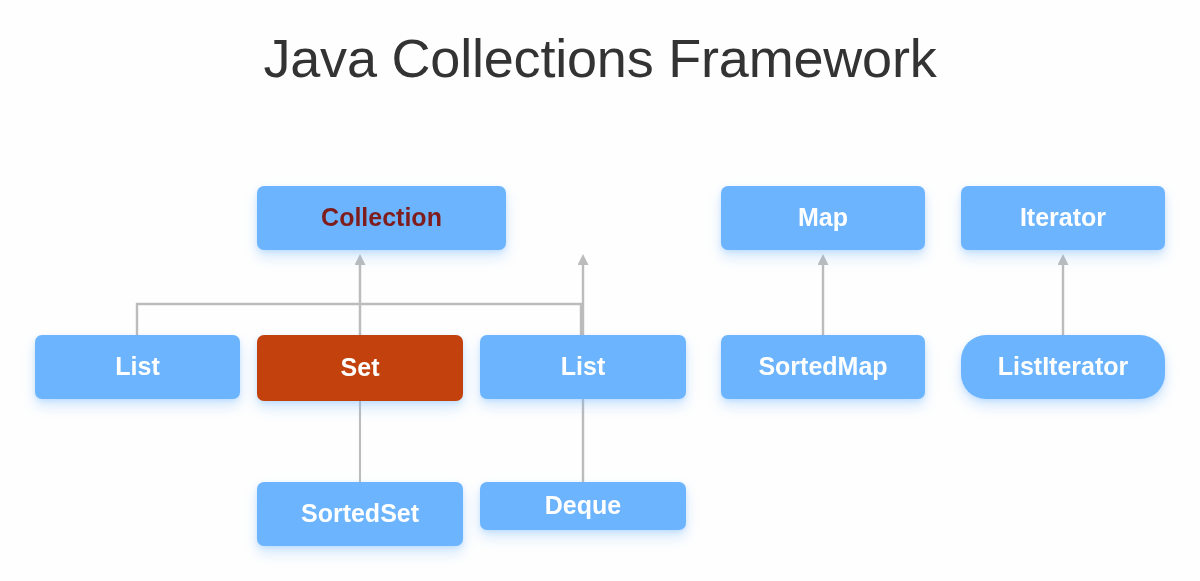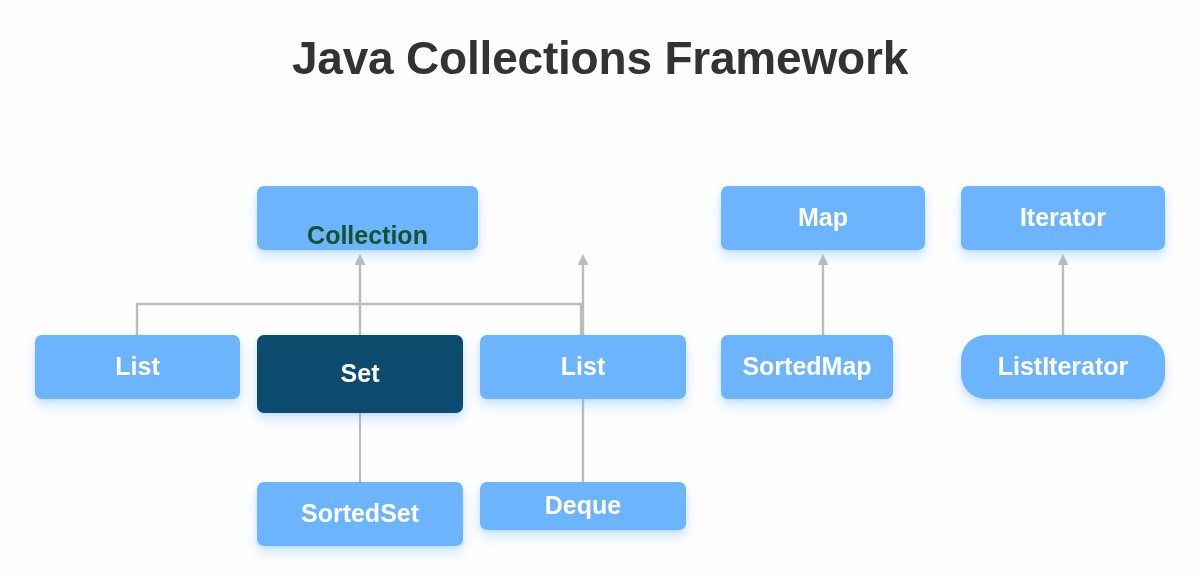--- a/index.html
+++ b/index.html
@@ -19,22 +19,22 @@
     overflow: hidden;
   }
 
   
   .diagram-title {
     position: absolute;
     left: 0;
     top: 30px;
     width: 1200px;
     text-align: center;
-    font-size: 46px;
-    font-weight: bold;
+    font-size: 54px;
+    font-weight: normal;
     color: #333333;
     letter-spacing: -0.2px;
     line-height: 56px;
     white-space: nowrap;
   }
 
   
   .node {
     position: absolute;
     box-sizing: border-box;
@@ -94,42 +94,42 @@
     <path d="M 360 483 L 360 264" stroke="#bcbcbc" stroke-width="2.4" fill="none" marker-end="url(#arrowhead)" style="clip-path: inset(0 0 0 0);"></path>
 
     <path d="M 583 483 L 583 264" stroke="#bcbcbc" stroke-width="2.4" fill="none" marker-end="url(#arrowhead)"></path>
 
     <path d="M 823 336 L 823 264" stroke="#bcbcbc" stroke-width="2.4" fill="none" marker-end="url(#arrowhead)"></path>
 
     <path d="M 1063 336 L 1063 264" stroke="#bcbcbc" stroke-width="2.4" fill="none" marker-end="url(#arrowhead)"></path>
   </svg>
 
   <div id="node-layer">
-      <div class="node" style="left: 257px; top: 186px; width: 221px; height: 64px; background: rgb(108, 180, 253); color: #14532d; align-items: flex-end;">
+      <div class="node" style="left: 257px; top: 186px; width: 249px; height: 64px; background: rgb(108, 180, 253); color: #7f1d1d;">
         <span class="node-label">Collection</span>
       </div>
       <div class="node" style="left: 35px; top: 335px; width: 205px; height: 64px; background: rgb(108, 180, 253); color: rgb(255, 255, 255);">
         <span class="node-label">List</span>
       </div>
-      <div class="node" style="left: 257px; top: 335px; width: 206px; height: 78px; background: #0c4a6e; color: rgb(255, 255, 255);">
+      <div class="node" style="left: 257px; top: 335px; width: 206px; height: 66px; background: #c2410c; color: rgb(255, 255, 255);">
         <span class="node-label">Set</span>
       </div>
       <div class="node" style="left: 480px; top: 335px; width: 206px; height: 64px; background: rgb(108, 180, 253); color: rgb(255, 255, 255);">
         <span class="node-label">List</span>
       </div>
       <div class="node" style="left: 257px; top: 482px; width: 206px; height: 64px; background: rgb(108, 180, 253); color: rgb(255, 255, 255); align-items: center;">
         <span class="node-label">SortedSet</span>
       </div>
       <div class="node" style="left: 480px; top: 482px; width: 206px; height: 48px; background: rgb(108, 180, 253); color: rgb(255, 255, 255);">
         <span class="node-label">Deque</span>
       </div>
       <div class="node" style="left: 721px; top: 186px; width: 204px; height: 64px; background: rgb(108, 180, 253); color: rgb(255, 255, 255);">
         <span class="node-label">Map</span>
       </div>
-      <div class="node" style="left: 721px; top: 335px; width: 172px; height: 64px; background: rgb(108, 180, 253); color: rgb(255, 255, 255);">
+      <div class="node" style="left: 721px; top: 335px; width: 204px; height: 64px; background: rgb(108, 180, 253); color: rgb(255, 255, 255);">
         <span class="node-label">SortedMap</span>
       </div>
       <div class="node" style="left: 961px; top: 186px; width: 204px; height: 64px; background: rgb(108, 180, 253); color: rgb(255, 255, 255);">
         <span class="node-label">Iterator</span>
       </div>
       <div class="node" style="left: 961px; top: 335px; width: 204px; height: 64px; background: rgb(108, 180, 253); color: rgb(255, 255, 255); border-radius: 25px;">
         <span class="node-label">ListIterator</span>
       </div>
     </div>
 

